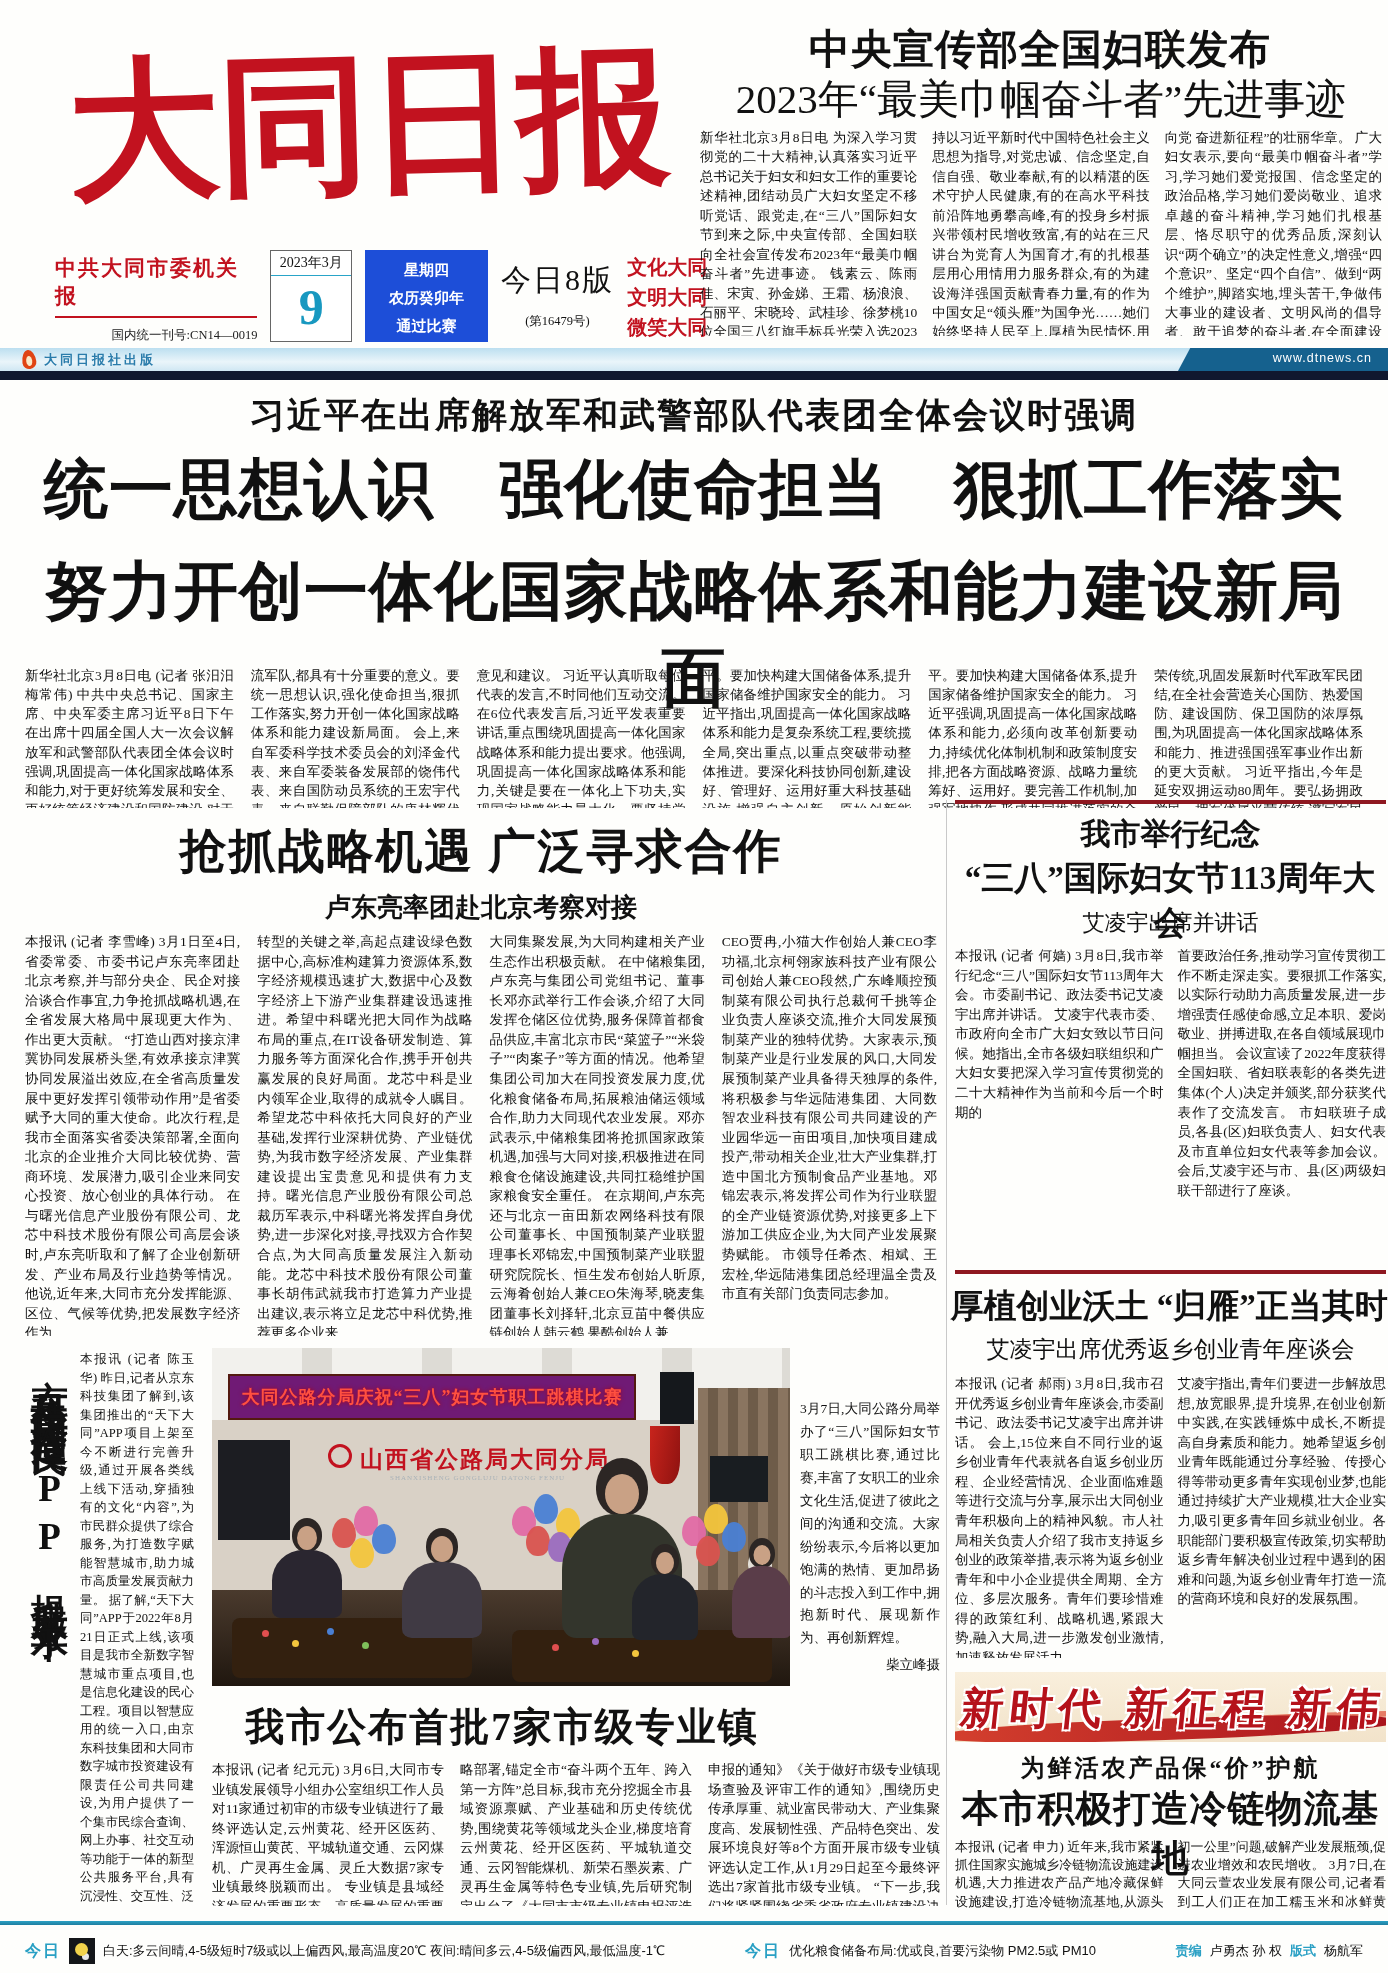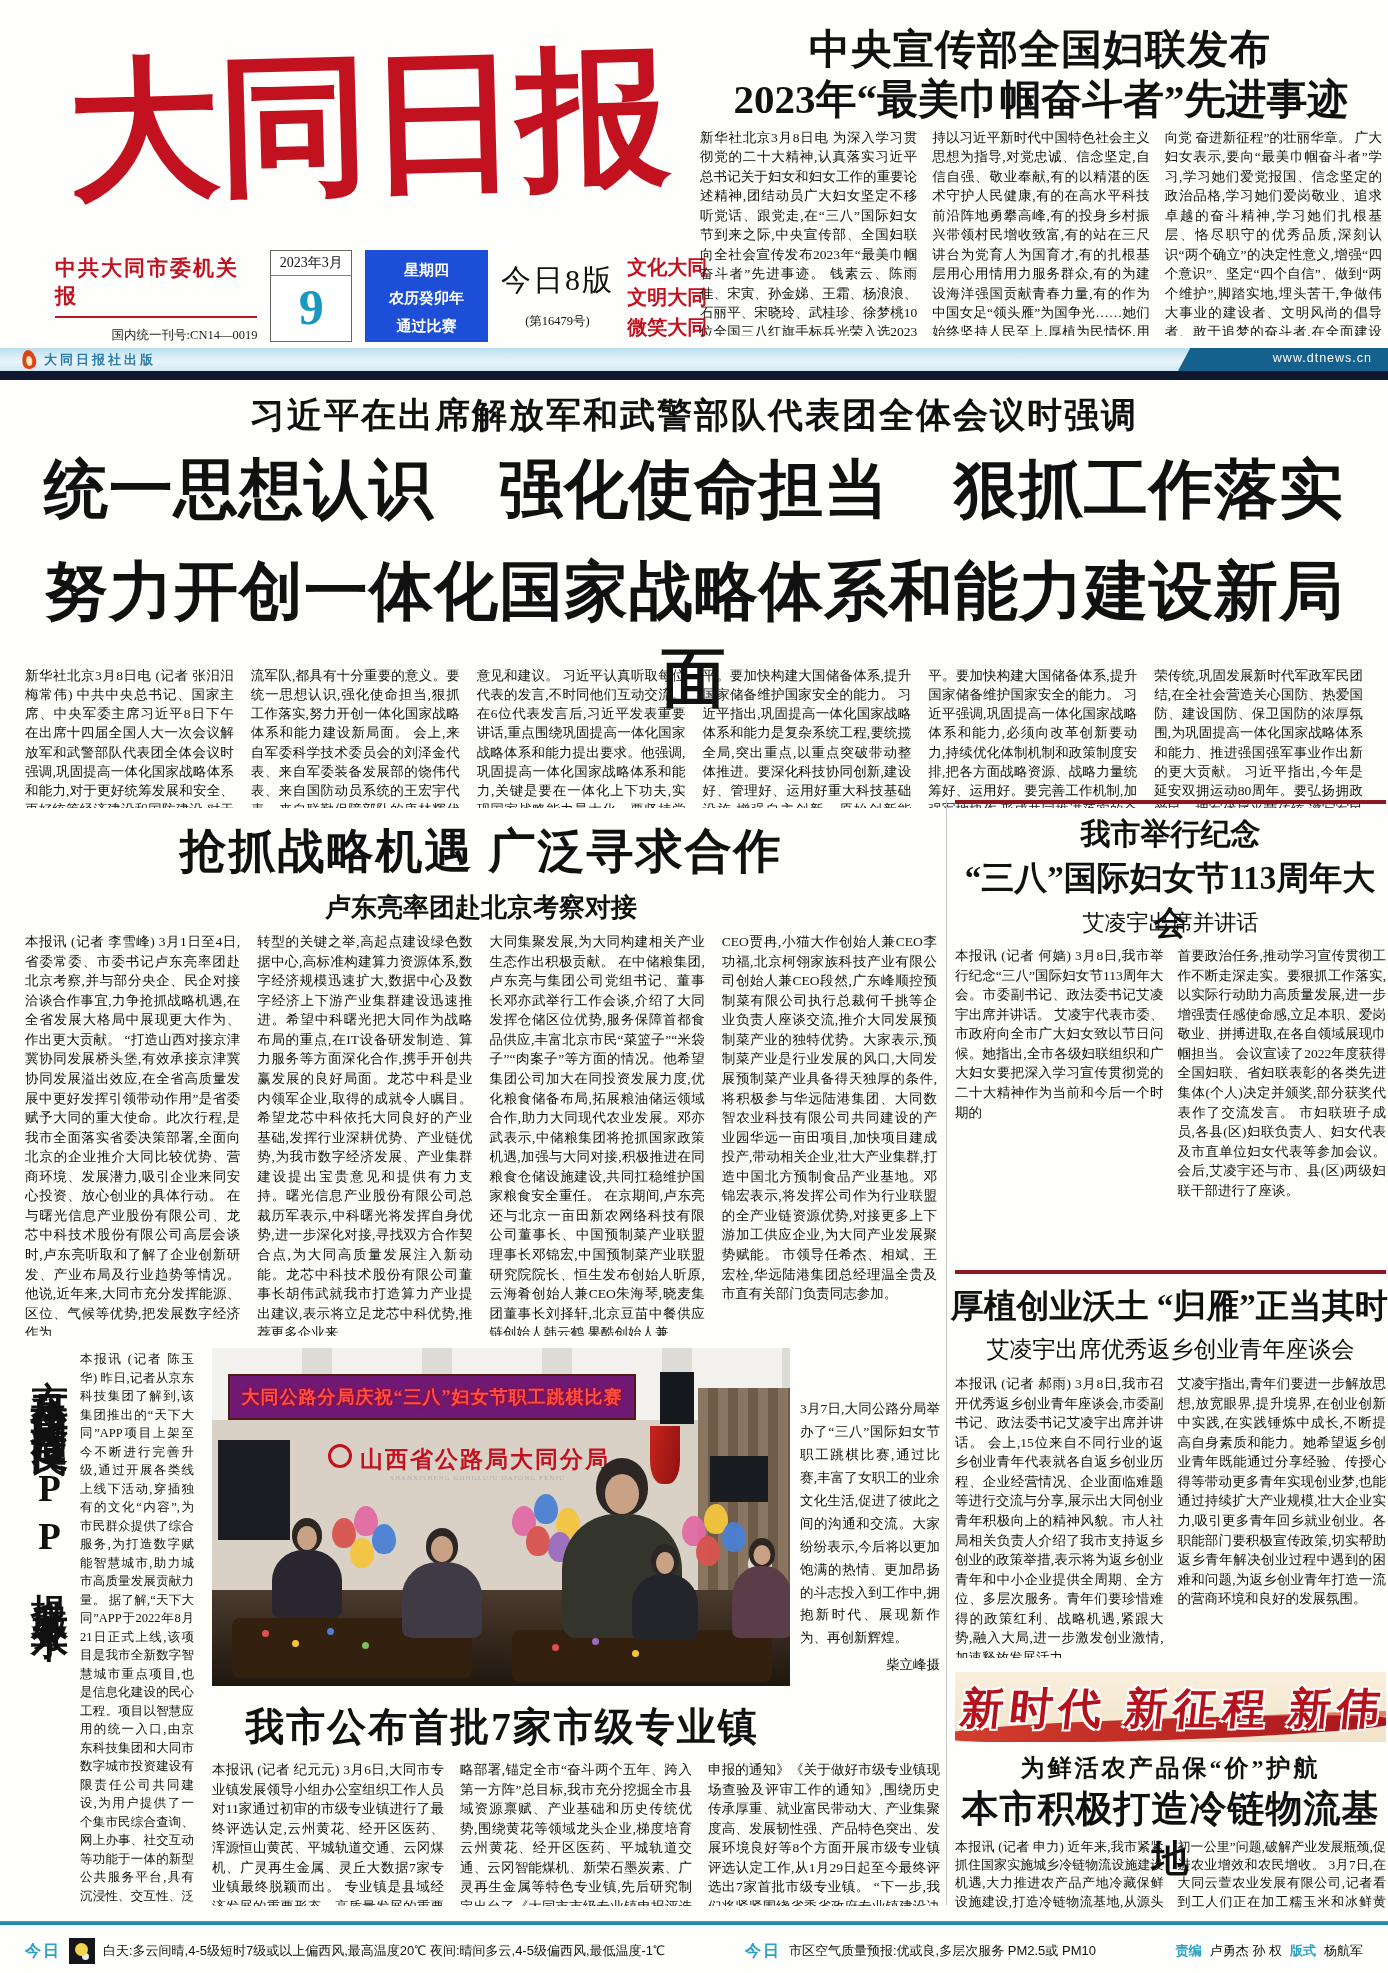--- a/index.html
+++ b/index.html
@@ -43,21 +43,21 @@
     background:#fbe9c8; border-radius:50%; }
   .pub-text { font-size:13px; font-weight:bold; color:#2a7cab; letter-spacing:3px; }
   .site-tab { position:absolute; right:0; top:0; height:23px; width:210px;
     background:#15618e; transform:skewX(-28deg); transform-origin:bottom right; }
   .site-text { position:absolute; right:16px; top:3px; font-size:12.5px; color:#fff;
     letter-spacing:1px; font-family:"Liberation Sans", sans-serif; }
   .dark-rule { left:0; top:371px; width:1388px; height:9px; background:#10182f; }
 
   
   .ts-h1 { left:700px; top:22px; width:680px; text-align:center; font-size:41px; font-weight:900; letter-spacing:1px; }
-  .ts-h2 { left:694px; top:72px; width:694px; text-align:center; font-size:41px; font-weight:700; }
+  .ts-h2 { left:694px; top:72px; width:694px; text-align:center; font-size:41px; font-weight:400; }
   .ts-body { left:700px; top:128px; width:682px; height:208px; display:flex; gap:15px;
     font-size:13.5px; line-height:1.44; overflow:hidden; }
   .ts-body > div { flex:1; }
 
   
   .kicker { left:0; top:392px; width:1388px; text-align:center; font-size:35px; font-weight:bold; letter-spacing:2px; }
   .lead-h1 { left:20px; top:446px; width:1348px; text-align:center; font-size:64px; font-weight:900; letter-spacing:1px; }
   .lead-h2 { left:20px; top:548px; width:1348px; text-align:center; font-size:64px; font-weight:900; letter-spacing:1px; }
   .lead-body { left:25px; top:666px; width:1338px; height:142px; display:flex; gap:17px;
     font-size:13.5px; line-height:1.42; overflow:hidden; }
@@ -350,21 +350,21 @@
 
   <div class="abs foot-rule"></div>
   <div class="abs footer sans">
     <span class="t-label">今日</span>
     <span class="wicon">
         <i></i>
       </span>
     <span>白天:多云间晴,4-5级短时7级或以上偏西风,最高温度20℃  夜间:晴间多云,4-5级偏西风,最低温度-1℃</span>
     <span class="foot-spacer"></span>
     <span class="t-label">今日</span>
-    <span>市区空气质量预报:优或良,多层次服务 PM2.5或 PM10</span>
+    <span>优化粮食储备布局:优或良,首要污染物 PM2.5或 PM10</span>
     <span class="foot-spacer"></span>
     <span class="teal">责编</span>
     <span>卢勇杰  孙  权</span>
     <span class="teal">版式</span>
     <span>杨航军</span>
   </div>
 
 </div>
 
 </body></html>

